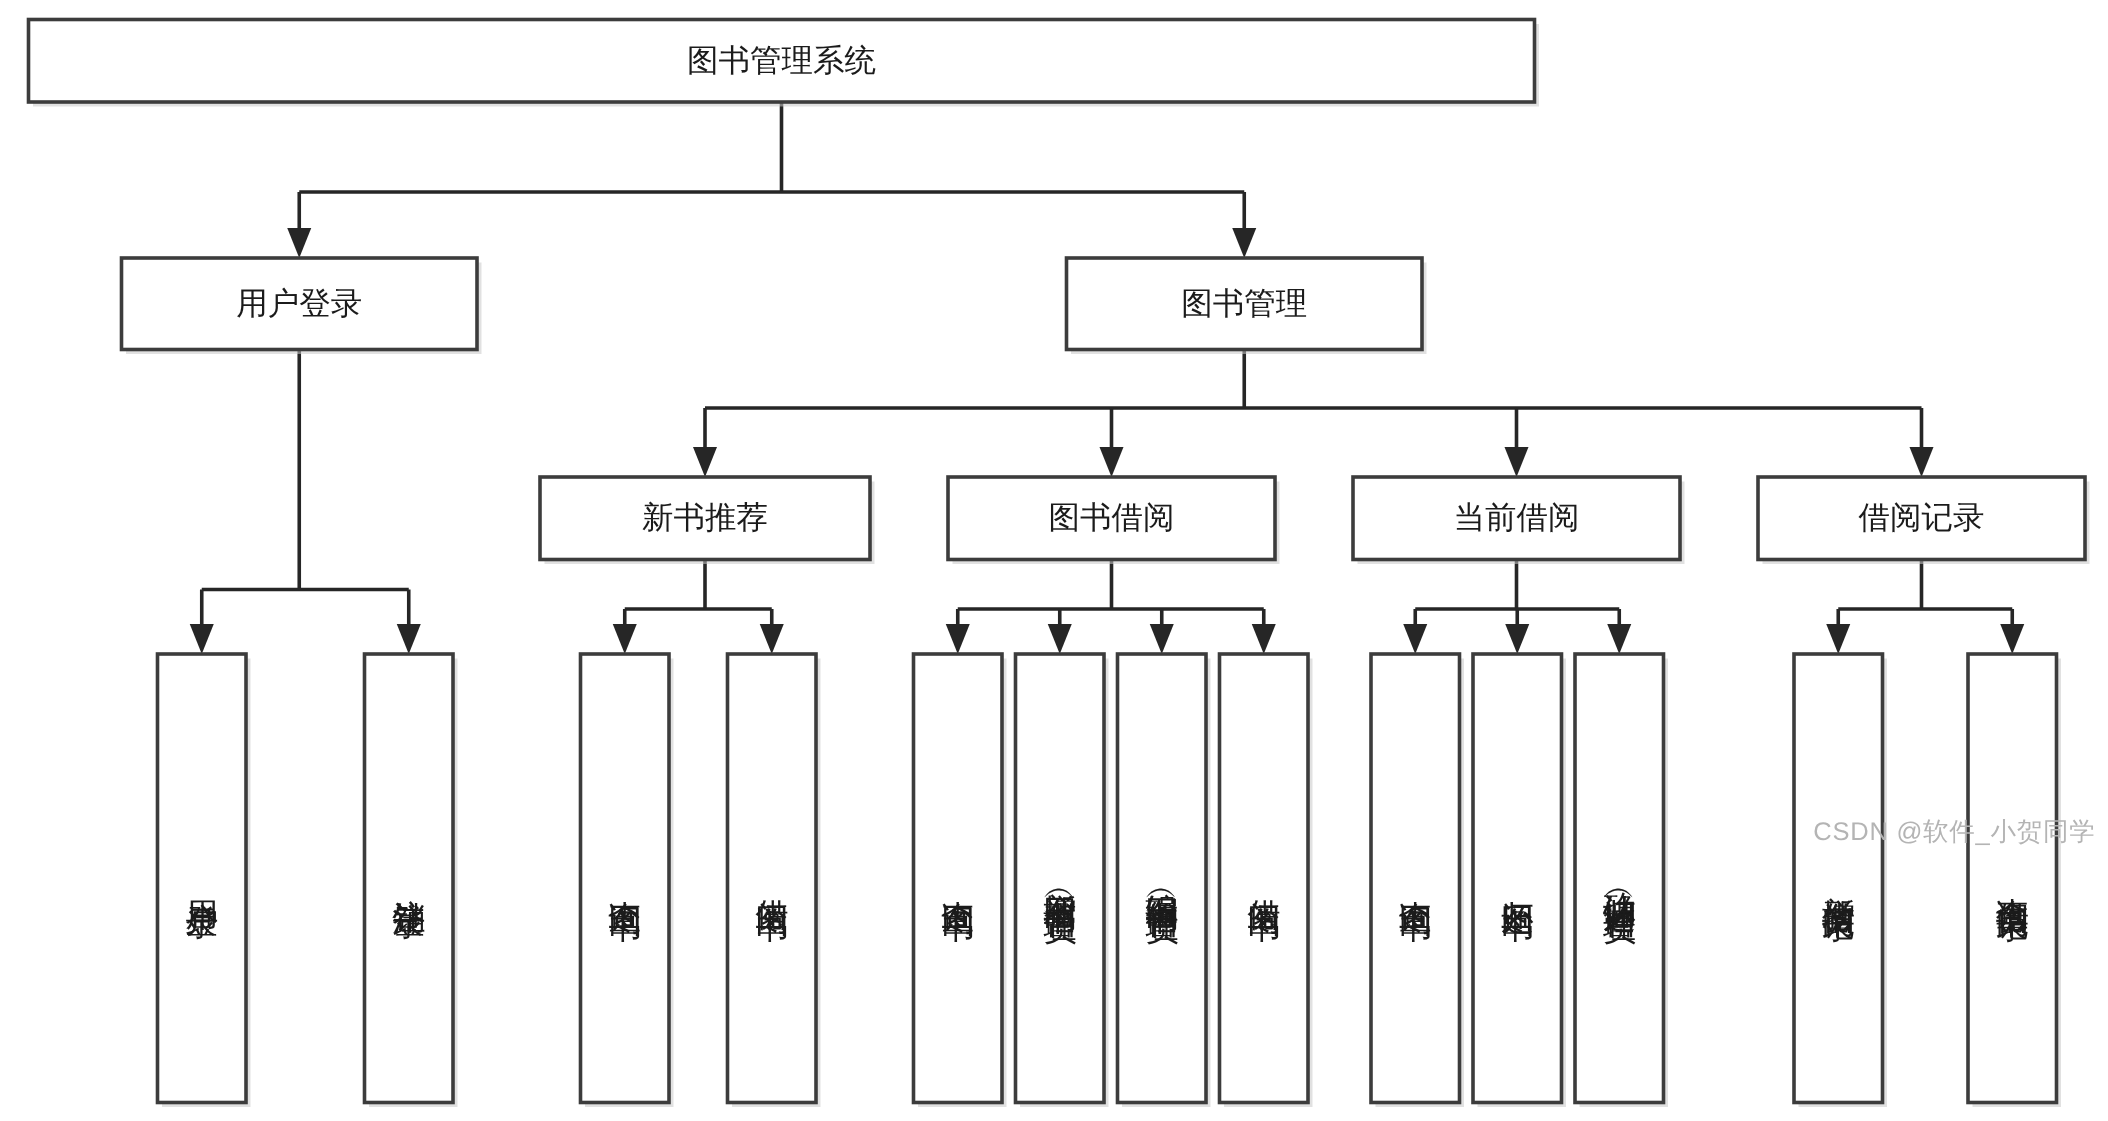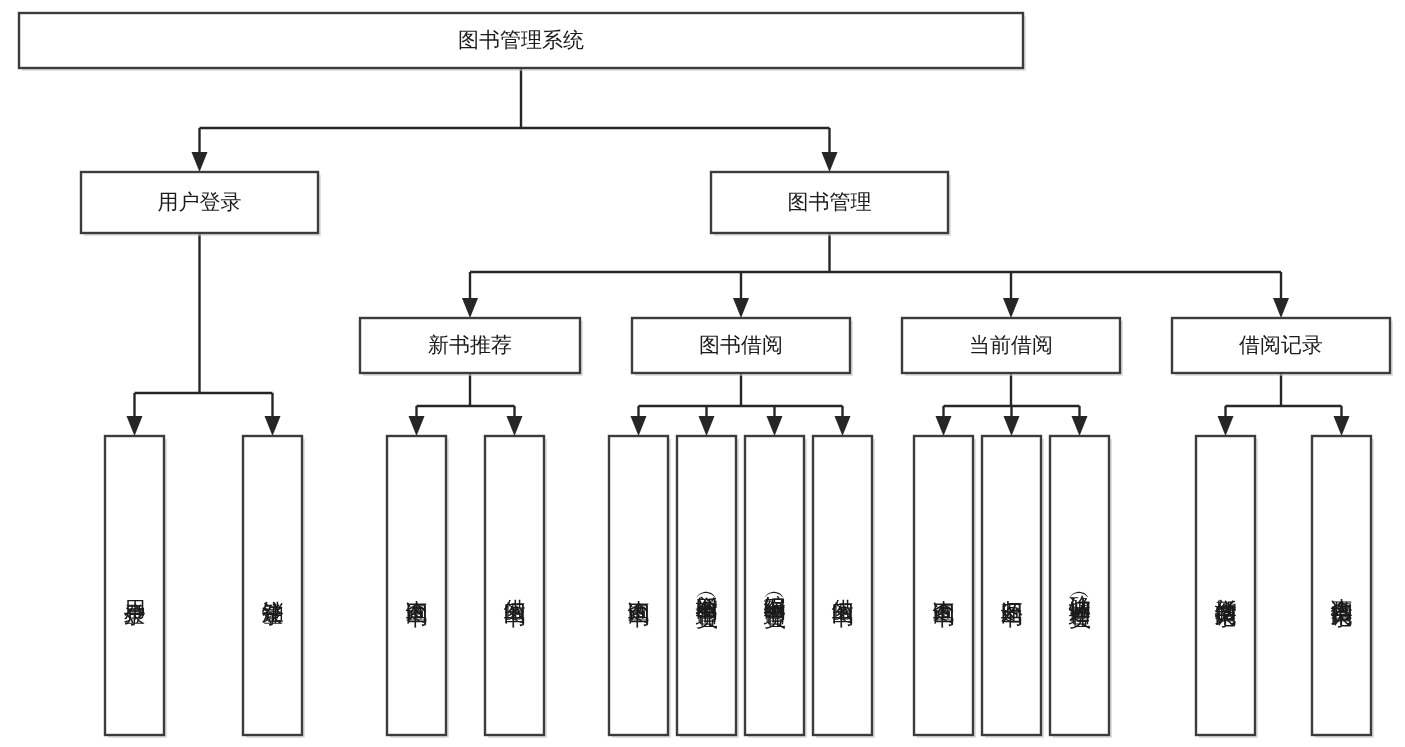--- a/index.html
+++ b/index.html
@@ -266,13 +266,14 @@
       <div class="leaf-label-wrap" style="left: 1050px; top: 436px; width: 59px; height: 299px;">
         <span class="leaf-label">确认归还（管理员）</span>
       </div>
       <div class="leaf-label-wrap" style="left: 1196px; top: 436px; width: 59px; height: 299px;">
         <span class="leaf-label">新增借阅记录</span>
       </div>
       <div class="leaf-label-wrap" style="left: 1312px; top: 436px; width: 59px; height: 299px;">
         <span class="leaf-label">查询借阅记录</span>
       </div>
     </div>
+  <div class="watermark">CSDN @软件_小贺同学</div>
 </div>
 
 </body></html>

